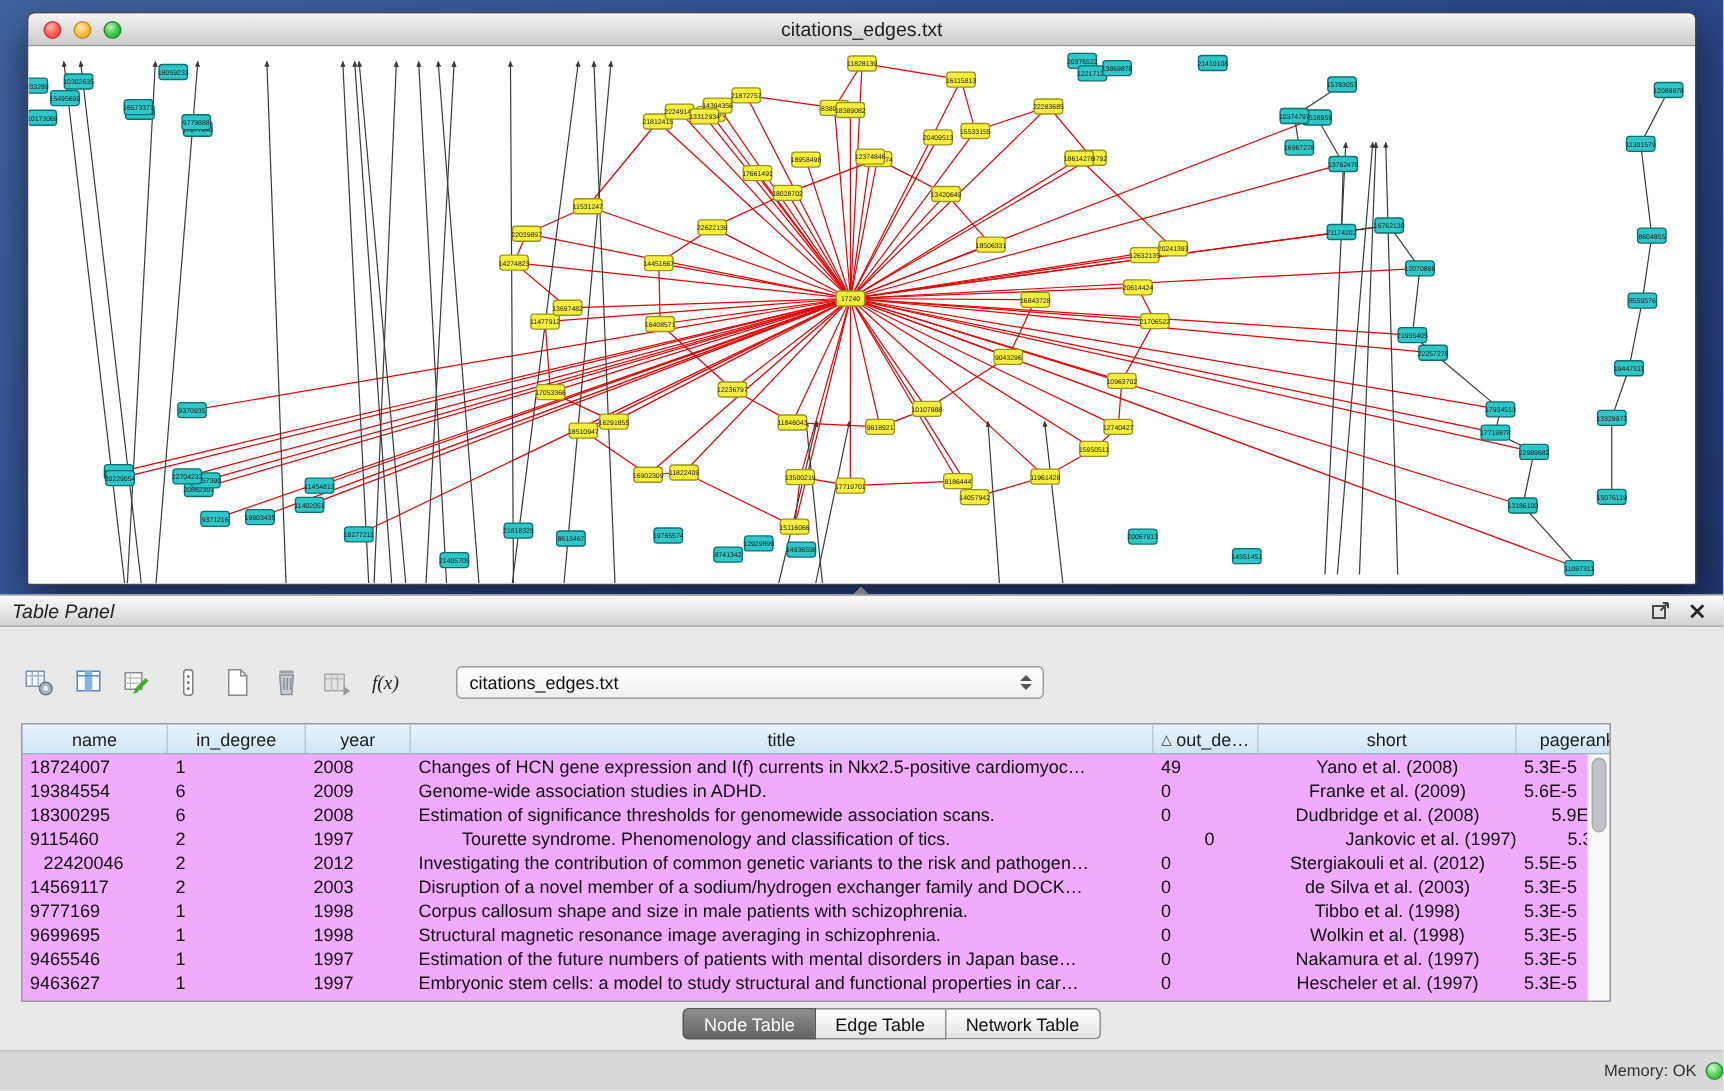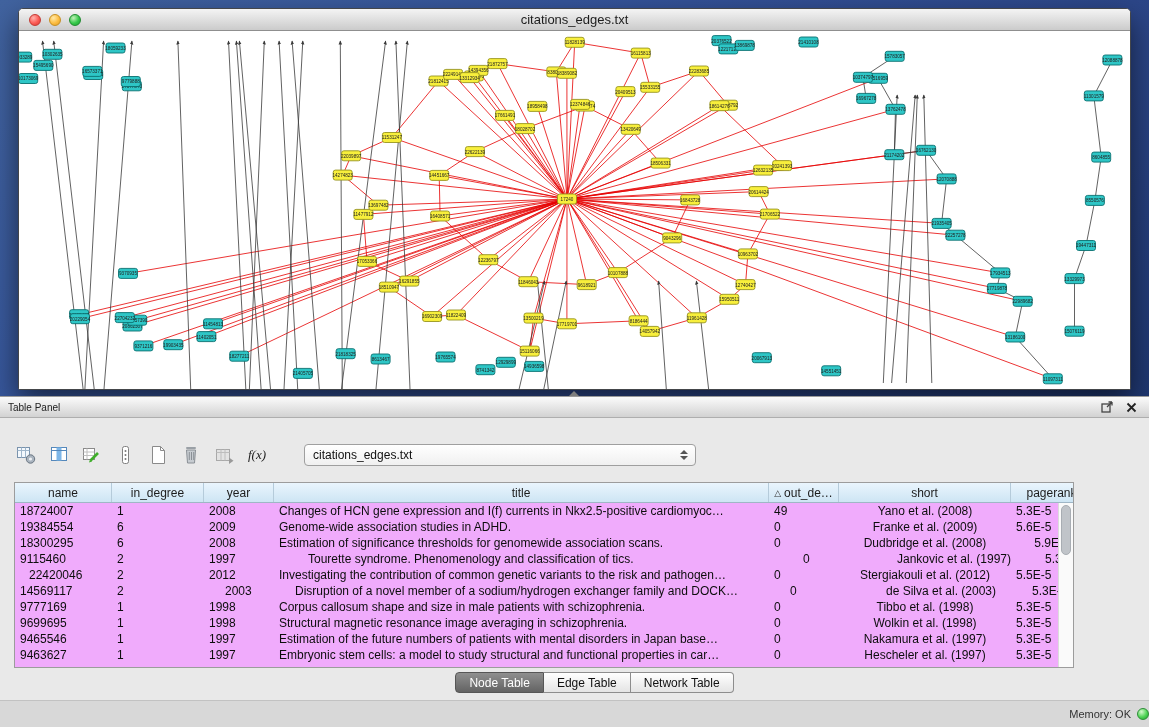--- a/index.html
+++ b/index.html
@@ -25,21 +25,21 @@
   .canvas svg { display:block; }
 
   
   .grip { position:absolute; left:569px; top:391px; width:0; height:0;
     border-left:5px solid transparent; border-right:5px solid transparent; border-bottom:5px solid #7e7e7e; }
 
   
   .tp-header { position:absolute; left:0; top:396px; width:1149px; height:22px;
     background:linear-gradient(#fbfbfb,#d2d2d2); border-top:1px solid #9a9a9a; border-bottom:1px solid #aeaeae;
     display:flex; align-items:center; }
-  .tp-title { font-size:10px; color:#222; padding-left:8px; }
+  .tp-title { font-size:13px; color:#222; padding-left:8px;font-style:italic; }
   .tp-icons { margin-left:auto; display:flex; align-items:center; gap:12px; padding-right:12px; }
   .tp-iconbtn { background:none; border:none; cursor:pointer; display:flex; align-items:center; }
 
   
   .panel-body { position:absolute; left:0; top:418px; width:1149px; height:282px; background:#e9e9e9; }
   .toolbar { position:absolute; left:14px; top:22px; height:30px; display:flex; align-items:center; gap:9px; }
   .tbtn { width:24px; height:24px; background:transparent; border:none; padding:0; cursor:pointer;
     display:flex; align-items:center; justify-content:center; }
   .fx { font-size:13px; font-style:italic; font-family:"Liberation Serif", serif; color:#222; }
   .combo { margin-left:26px; width:392px; height:22px; background:linear-gradient(#ffffff,#f0f0f0);
@@ -869,21 +869,21 @@
             <div class="td" style="width: 92px; text-align: left;">2</div>
             <div class="td" style="width: 70px; text-align: left;">2012</div>
             <div class="td" style="width: 495px; text-align: left;">Investigating the contribution of common genetic variants to the risk and pathogen…</div>
             <div class="td" style="width: 70px; text-align: left;">0</div>
             <div class="td" style="width: 172px; text-align: center;">Stergiakouli et al. (2012)</div>
             <div class="td" style="width: 82px; text-align: left;">5.5E-5</div>
           </div>
           <div class="tr">
             <div class="td" style="width: 97px; text-align: left;">14569117</div>
             <div class="td" style="width: 92px; text-align: left;">2</div>
-            <div class="td" style="width: 70px; text-align: left; margin-left: 16px;">2003</div>
+            <div class="td" style="width: 70px; text-align: left;">2003</div>
             <div class="td" style="width: 495px; text-align: left;">Disruption of a novel member of a sodium/hydrogen exchanger family and DOCK…</div>
             <div class="td" style="width: 70px; text-align: left;">0</div>
             <div class="td" style="width: 172px; text-align: center;">de Silva et al. (2003)</div>
             <div class="td" style="width: 82px; text-align: left;">5.3E-5</div>
           </div>
           <div class="tr">
             <div class="td" style="width: 97px; text-align: left;">9777169</div>
             <div class="td" style="width: 92px; text-align: left;">1</div>
             <div class="td" style="width: 70px; text-align: left;">1998</div>
             <div class="td" style="width: 495px; text-align: left;">Corpus callosum shape and size in male patients with schizophrenia.</div>

